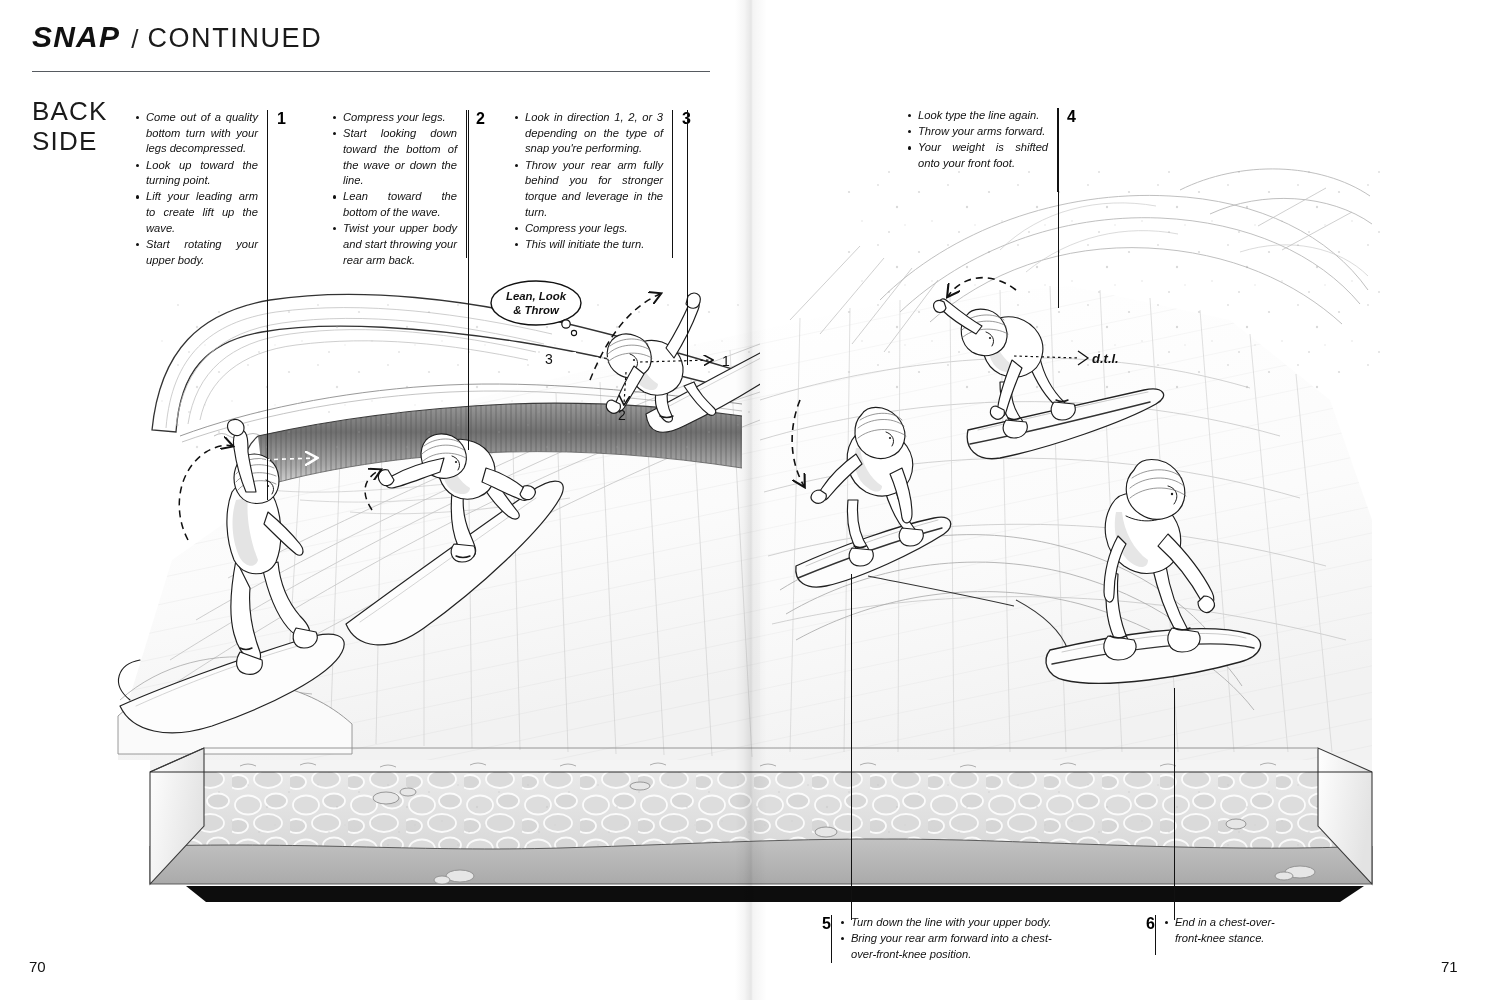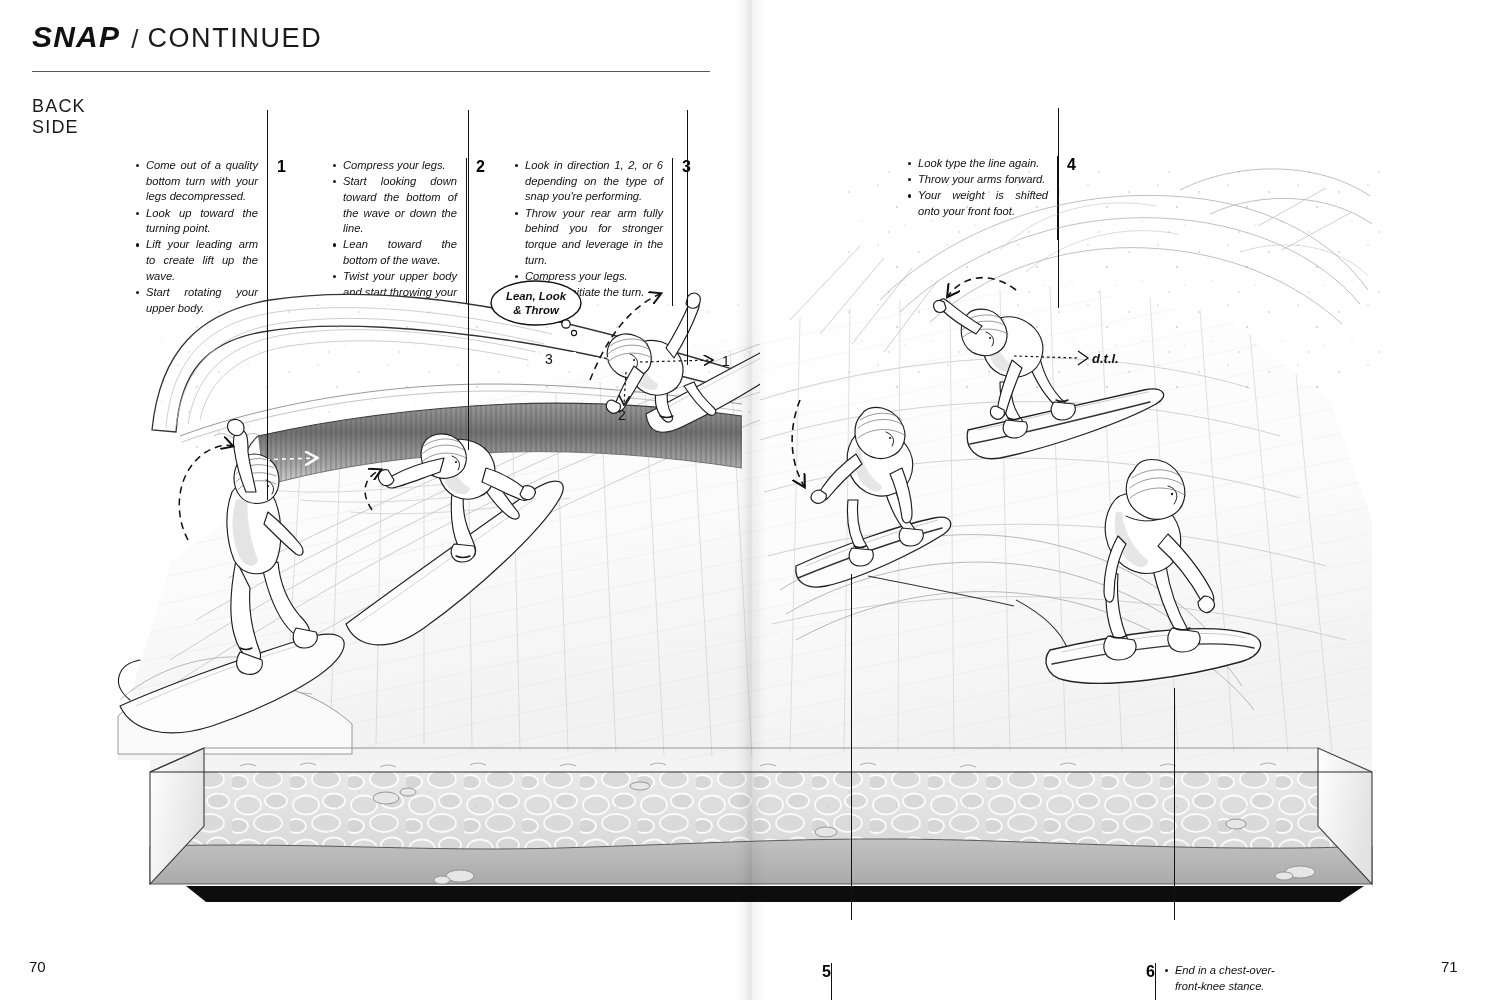--- a/index.html
+++ b/index.html
@@ -37,26 +37,26 @@
     font-size:27px;letter-spacing:1.6px;color:#1a1a1a;font-weight:400;line-height:1;
   }
   .rule{
     position:absolute;left:32px;top:71px;width:678px;height:0;
     border-top:1.6px solid #565a60;
   }
 
   
   .sidelabel{
     position:absolute;left:32px;top:96px;
-    font-size:18px;letter-spacing:1.2px;color:#1a1a1a;
+    font-size:26px;letter-spacing:1.2px;color:#1a1a1a;
     line-height:1.16;font-weight:300;
   }
 
   
-  .callout{position:absolute;display:flex;align-items:flex-start;margin-top:48px;}
+  .callout{position:absolute;display:flex;align-items:flex-start;}
   .callout.num-right .bullets{order:1;}
   .callout.num-right .numwrap{order:2;}
   .callout.num-left .numwrap{order:1;}
   .callout.num-left .bullets{order:2;}
 
   .bullets{list-style:none;margin:0;padding:0;}
   .bullets li{
     position:relative;
     font-style:italic;
     font-size:11.2px;
@@ -666,21 +666,21 @@
       <li>Twist your upper body and start throwing your rear arm back.</li>
     </ul>
     <div class="numwrap">
       <div class="vbar" style="height:148px;"></div>
       <div class="num">2</div>
     </div>
   </div>
 
   <div class="callout num-right" style="left:515px;top:110px;width:176px;">
     <ul class="bullets" style="width:164px;">
-      <li>Look in direction 1, 2, or 6 depending on the type of snap you're performing.</li>
+      <li>Look in direction 1, 2, or 3 depending on the type of snap you're performing.</li>
       <li>Throw your rear arm fully behind you for stronger torque and leverage in the turn.</li>
       <li>Compress your legs.</li>
       <li>This will initiate the turn.</li>
     </ul>
     <div class="numwrap">
       <div class="vbar" style="height:148px;"></div>
       <div class="num">3</div>
     </div>
   </div>
 
@@ -694,20 +694,24 @@
       <div class="vbar" style="height:84px;"></div>
       <div class="num">4</div>
     </div>
   </div>
 
   <div class="callout num-left" style="left:822px;top:915px;width:260px;">
     <div class="numwrap">
       <div class="num">5</div>
       <div class="vbar" style="height:48px;"></div>
     </div>
+    <ul class="bullets" style="width:216px;text-align:left;">
+      <li style="text-align:left;">Turn down the line with your upper body.</li>
+      <li style="text-align:left;">Bring your rear arm forward into a chest-over-front-knee position.</li>
+    </ul>
   </div>
 
   <div class="callout num-left" style="left:1146px;top:915px;width:180px;">
     <div class="numwrap">
       <div class="num">6</div>
       <div class="vbar" style="height:40px;"></div>
     </div>
     <ul class="bullets" style="width:116px;text-align:left;">
       <li style="text-align:left;">End in a chest-over-front-knee stance.</li>
     </ul>

